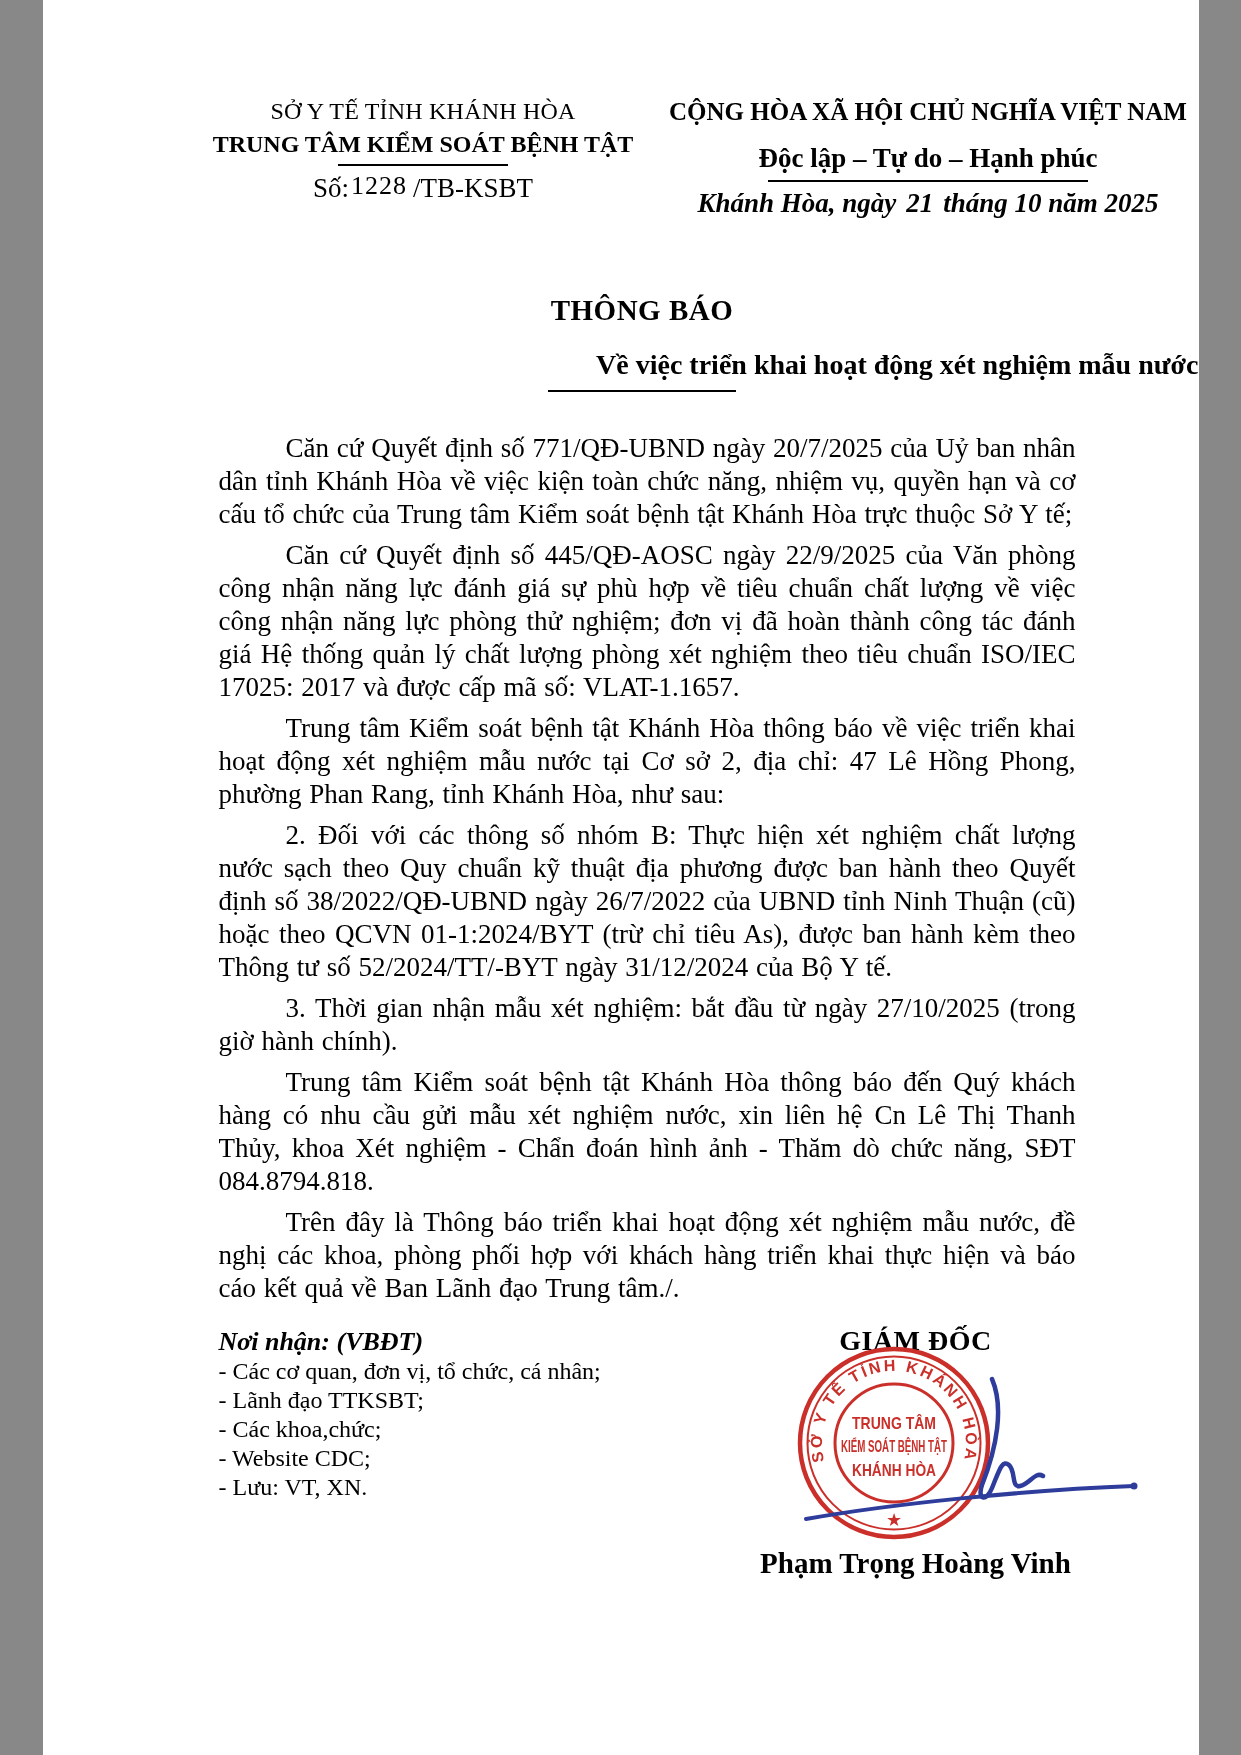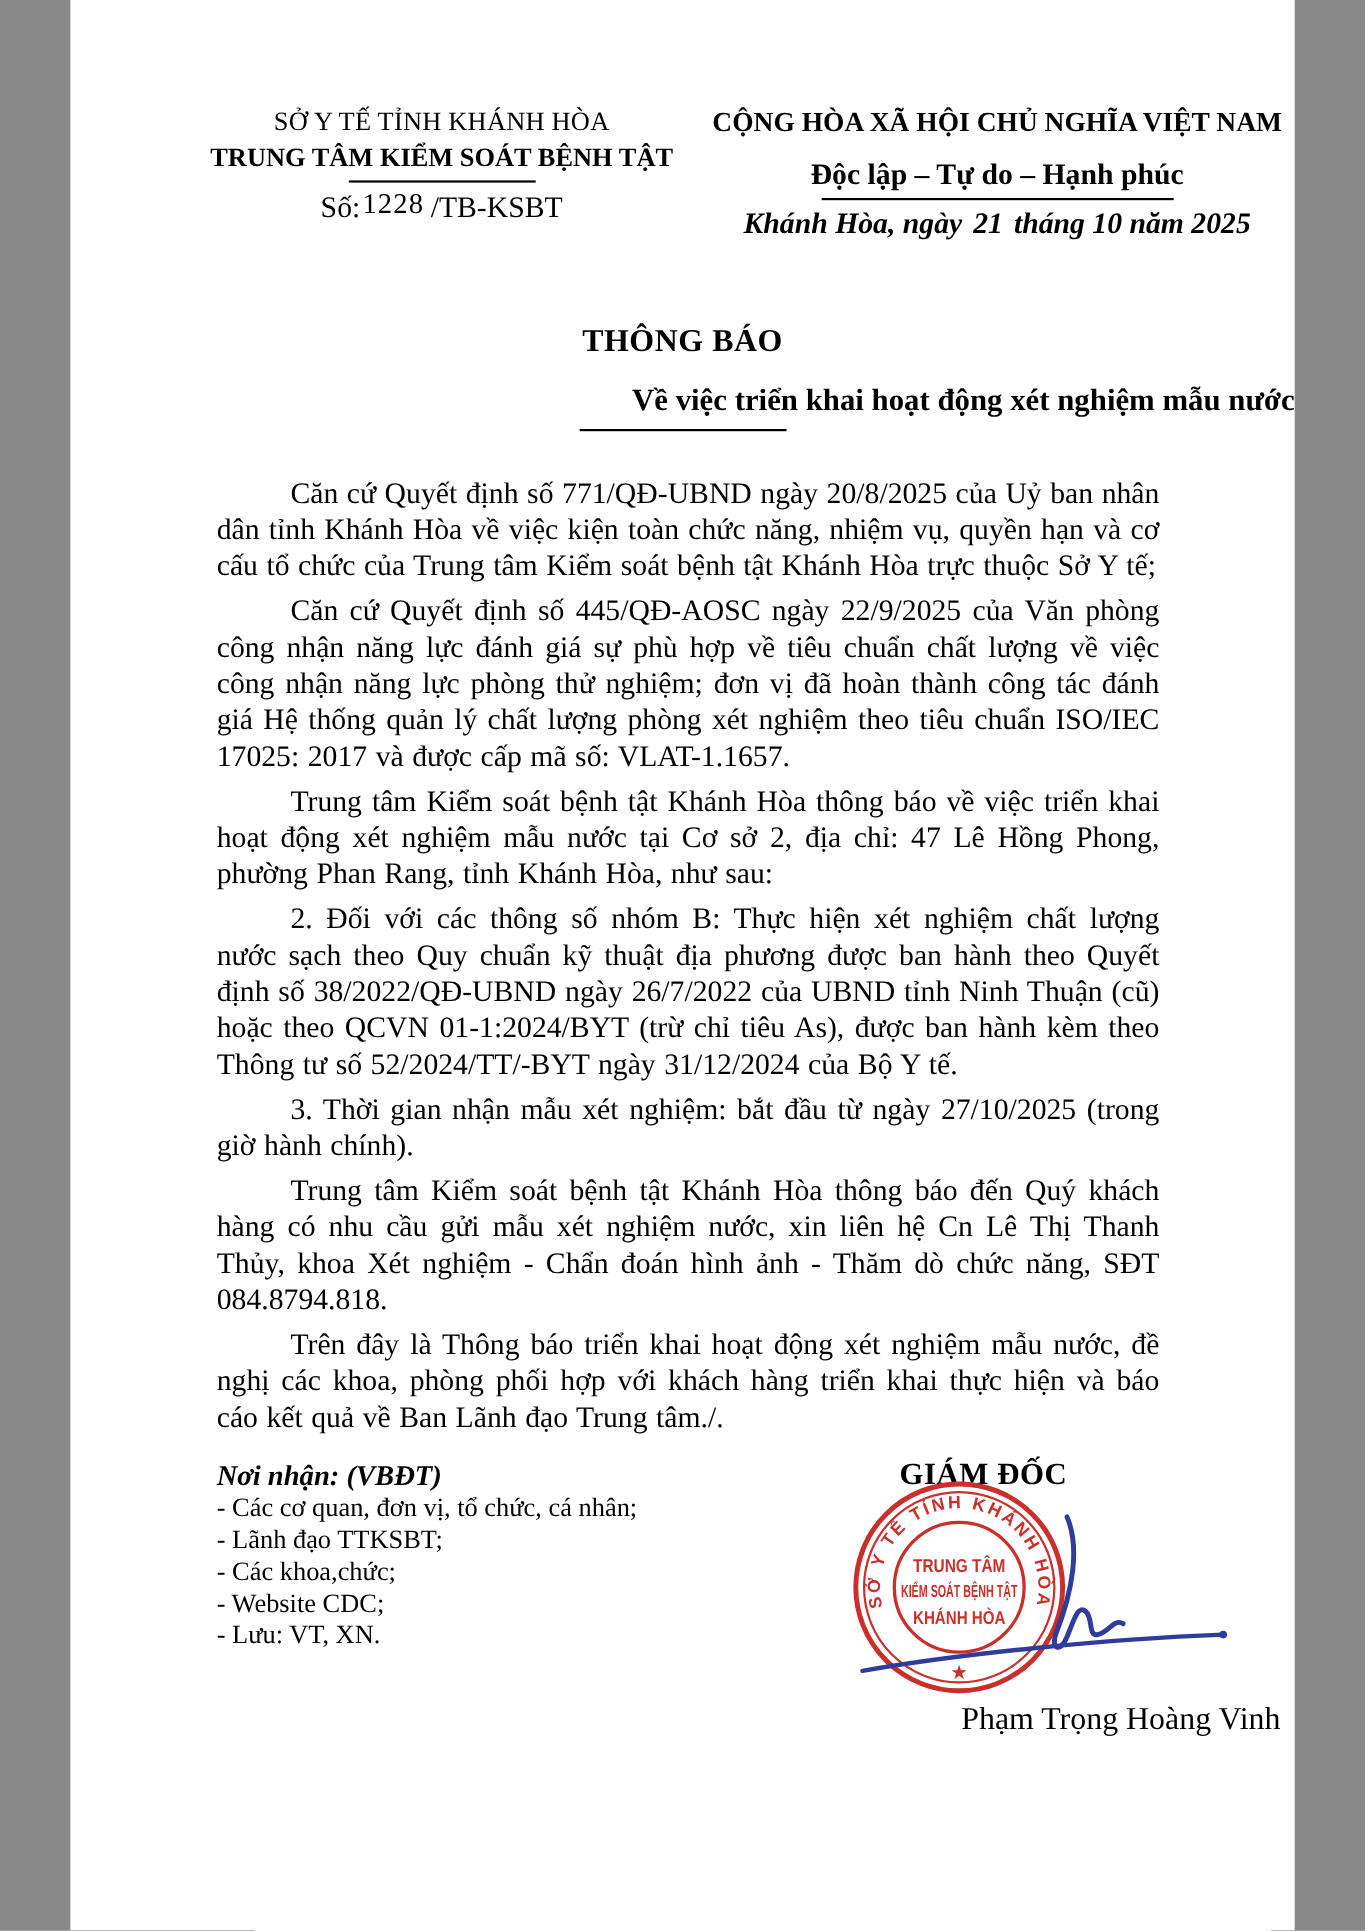--- a/index.html
+++ b/index.html
@@ -4,20 +4,21 @@
 <style>
   html,body{margin:0;padding:0;background:#888;}
   .page{
     position:relative;
     width:1113px;height:1755px;
     margin:0 auto;
     background:#ffffff;
     font-family:"Liberation Serif","DejaVu Serif",serif;
     color:#000;
     overflow:hidden;
+    padding-left:43px;
   }
   
   .header{position:relative;height:140px;padding-top:98px;}
   .hcol{position:absolute;text-align:center;line-height:1.15;}
   .hcol-left{left:60px;top:98px;width:555px;}
   .hcol-right{left:555px;top:98px;width:575px;}
   .h-line1-left{font-size:24px;letter-spacing:.2px;}
   .h-line2-left{font-size:24px;font-weight:bold;margin-top:5px;}
   .h-rule{height:2px;background:#000;margin:6px auto 0 auto;}
   .h-rule-left{width:170px;}
@@ -43,22 +44,22 @@
   
   .footer{position:relative;margin-top:18px;height:330px;}
   .recipients{position:absolute;left:133px;top:4px;}
   .recipients-title{font-size:26px;font-weight:bold;font-style:italic;}
   .recipient-item{font-size:24px;line-height:29px;font-family:Liberation Serif, serif;}
   .sign-block{position:absolute;left:560px;top:0;width:560px;height:330px;}
   .signer-title{position:absolute;left:0;top:2px;width:540px;text-align:center;
                 font-size:28px;font-weight:bold;letter-spacing:.5px;}
   .stamp-svg{position:absolute;left:150px;top:22px;width:196px;height:196px;}
   .signature-svg{position:absolute;left:150px;top:52px;width:350px;height:160px;}
-  .signer-name{position:absolute;left:0;top:224px;width:540px;text-align:right;
-               font-size:29px;font-weight:normal;}
+  .signer-name{position:absolute;left:0;top:224px;width:540px;text-align:center;
+               font-size:29px;font-weight:bold;}
   .stamp-text{font-family:"Liberation Sans","DejaVu Sans",sans-serif;font-weight:bold;}
 </style>
 </head>
 <body>
 
 <div class="page">
 
   <div class="header">
     <div class="hcol hcol-left">
       <div class="h-line1-left">SỞ Y TẾ TỈNH KHÁNH HÒA</div>
@@ -76,21 +77,21 @@
         <span>Khánh Hòa, ngày</span><span class="date-day">21</span><span>tháng 10 năm 2025</span>
       </div>
     </div>
   </div>
 
   <div class="doc-title">THÔNG BÁO</div>
   <div class="doc-subtitle">Về việc triển khai hoạt động xét nghiệm mẫu nước</div>
   <div class="subtitle-rule"></div>
 
   <div class="body">
-    <p>Căn cứ Quyết định số 771/QĐ-UBND ngày 20/8/2025 của Uỷ ban nhân dân tỉnh Khánh Hòa về việc kiện toàn chức năng, nhiệm vụ, quyền hạn và cơ cấu tổ chức của Trung tâm Kiểm soát bệnh tật Khánh Hòa trực thuộc Sở Y tế;</p>
+    <p>Căn cứ Quyết định số 771/QĐ-UBND ngày 20/7/2025 của Uỷ ban nhân dân tỉnh Khánh Hòa về việc kiện toàn chức năng, nhiệm vụ, quyền hạn và cơ cấu tổ chức của Trung tâm Kiểm soát bệnh tật Khánh Hòa trực thuộc Sở Y tế;</p>
     <p>Căn cứ Quyết định số 445/QĐ-AOSC ngày 22/9/2025 của Văn phòng công nhận năng lực đánh giá sự phù hợp về tiêu chuẩn chất lượng về việc công nhận năng lực phòng thử nghiệm; đơn vị đã hoàn thành công tác đánh giá Hệ thống quản lý chất lượng phòng xét nghiệm theo tiêu chuẩn ISO/IEC 17025: 2017 và được cấp mã số: VLAT-1.1657.</p>
     <p>Trung tâm Kiểm soát bệnh tật Khánh Hòa thông báo về việc triển khai hoạt động xét nghiệm mẫu nước tại Cơ sở 2, địa chỉ: 47 Lê Hồng Phong, phường Phan Rang, tỉnh Khánh Hòa, như sau:</p>
     <p>2. Đối với các thông số nhóm B: Thực hiện xét nghiệm chất lượng nước sạch theo Quy chuẩn kỹ thuật địa phương được ban hành theo Quyết định số 38/2022/QĐ-UBND ngày 26/7/2022 của UBND tỉnh Ninh Thuận (cũ) hoặc theo QCVN 01-1:2024/BYT (trừ chỉ tiêu As), được ban hành kèm theo Thông tư số 52/2024/TT/-BYT ngày 31/12/2024 của Bộ Y tế.</p>
     <p>3. Thời gian nhận mẫu xét nghiệm: bắt đầu từ ngày 27/10/2025 (trong giờ hành chính).</p>
     <p>Trung tâm Kiểm soát bệnh tật Khánh Hòa thông báo đến Quý khách hàng có nhu cầu gửi mẫu xét nghiệm nước, xin liên hệ Cn Lê Thị Thanh Thủy, khoa Xét nghiệm - Chẩn đoán hình ảnh - Thăm dò chức năng, SĐT 084.8794.818.</p>
     <p>Trên đây là Thông báo triển khai hoạt động xét nghiệm mẫu nước, đề nghị các khoa, phòng phối hợp với khách hàng triển khai thực hiện và báo cáo kết quả về Ban Lãnh đạo Trung tâm./.</p>
   </div>
 
   <div class="footer">
     <div class="recipients">

